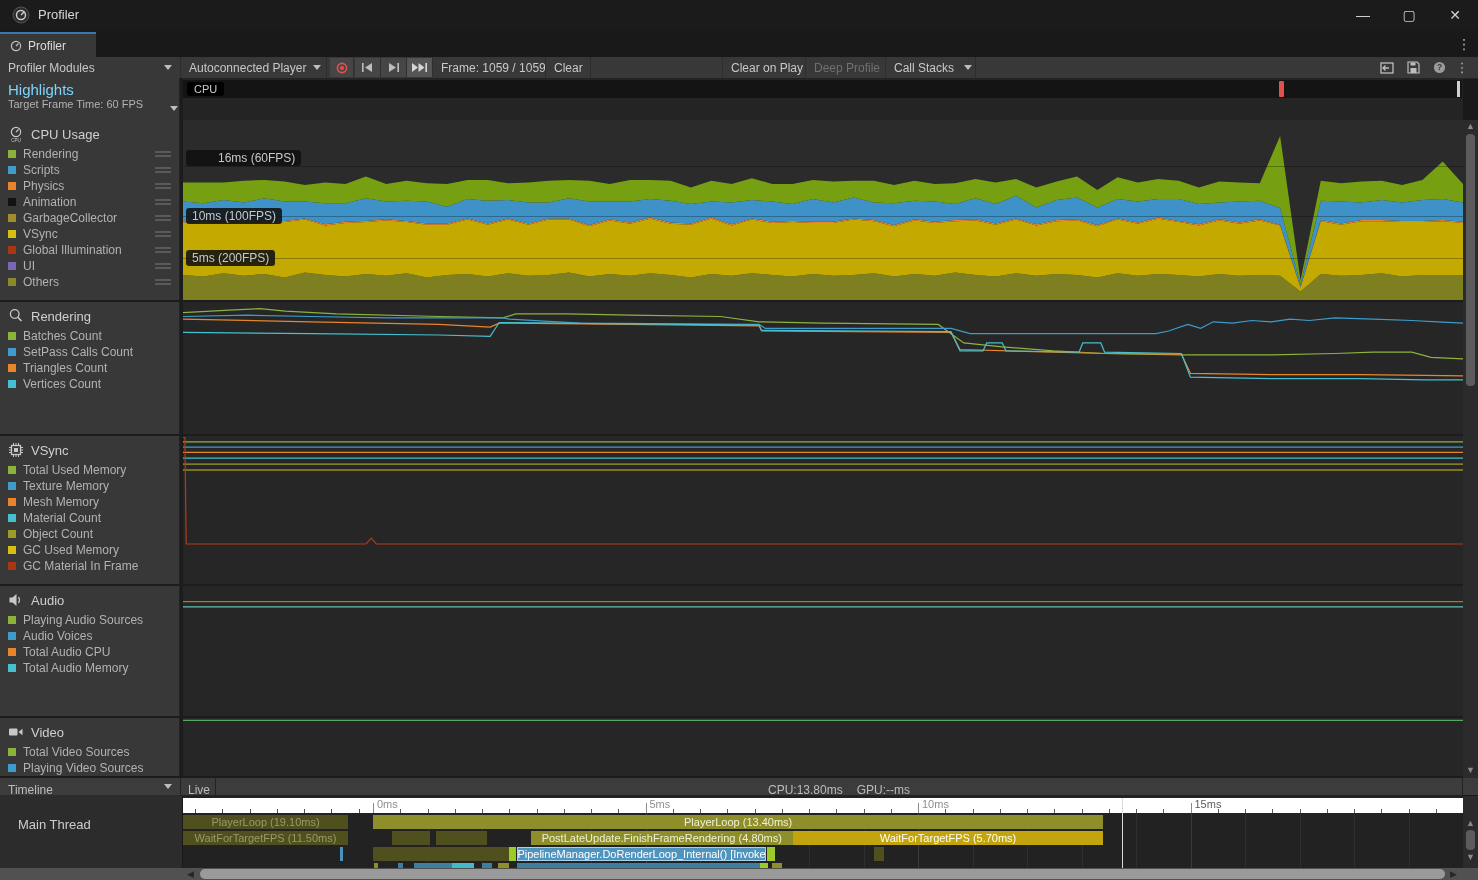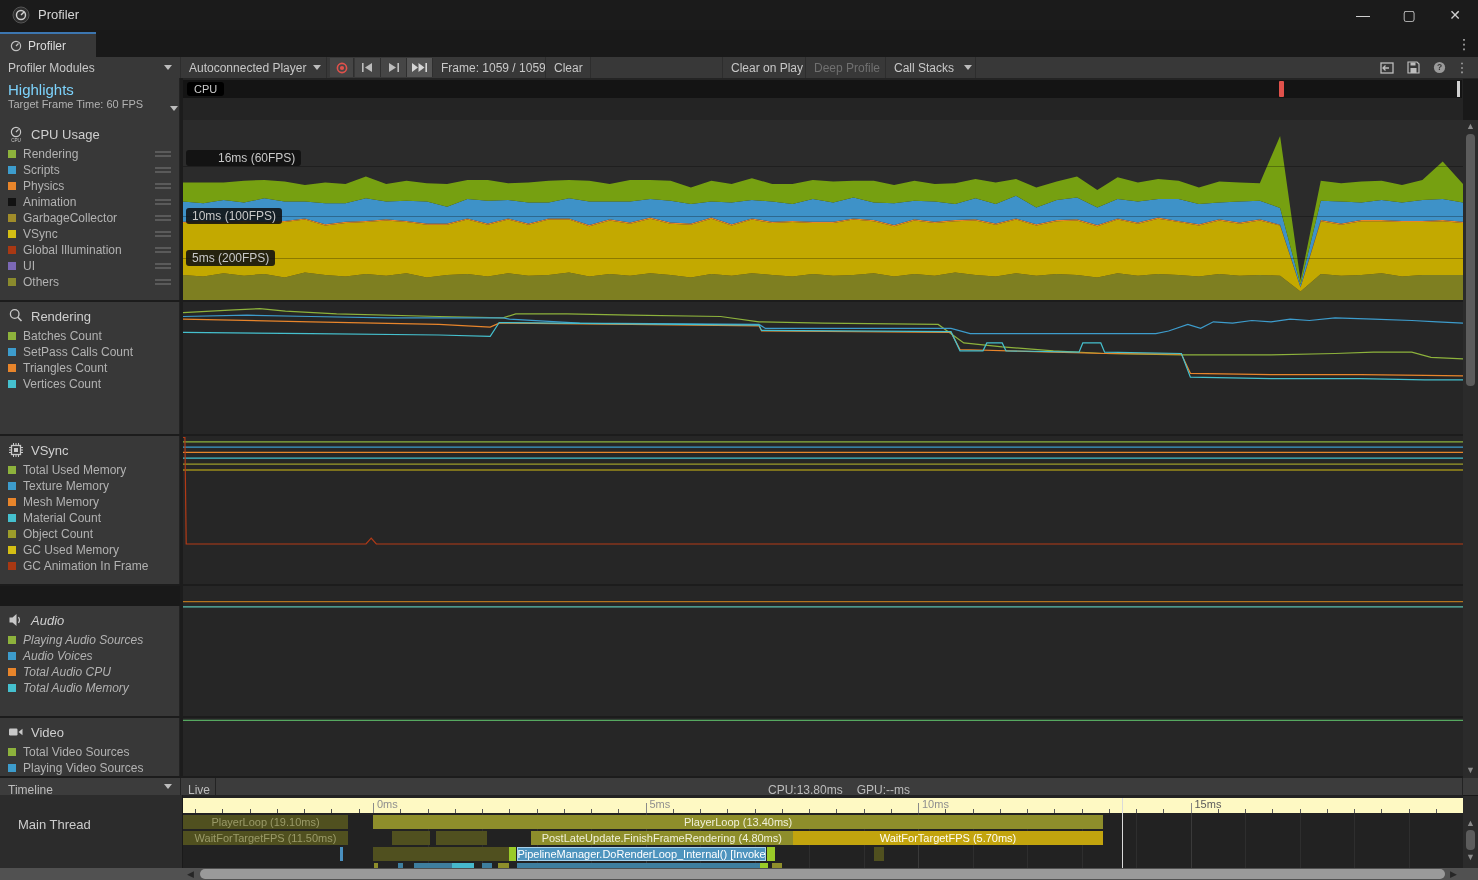--- a/index.html
+++ b/index.html
@@ -56,21 +56,21 @@
   .sarrow{position:absolute;left:3px;width:9px;height:9px;color:#8a8a8a;font-size:9px;line-height:9px;text-align:center;}
   #hscroll{left:0;top:868px;width:1478px;height:12px;background:#515151;}
   #hthumb{position:absolute;left:200px;top:1px;width:1245px;height:10px;background:#9a9a9a;border-radius:5px;}
   .harrow{position:absolute;top:1px;width:11px;height:10px;color:#262626;font-size:9px;line-height:10px;text-align:center;}
   
   #tl-head{left:0;top:778px;width:1478px;height:17px;background:#3c3c3c;font-size:12px;color:#bcbcbc;}
   .tlcell{position:absolute;top:0;height:24px;display:flex;align-items:center;border-right:1px solid #232323;box-sizing:border-box;}
   #tl-body{left:0;top:795px;width:1463px;height:73px;background:#222222;overflow:hidden;}
   #tl-leftpanel{position:absolute;left:0;top:0;width:183px;height:73px;background:#2c2c2c;border-right:1px solid #1a1a1a;box-sizing:border-box;}
   #tl-thread{position:absolute;left:18px;top:22px;font-size:13px;color:#cccccc;}
-  #tl-ruler{position:absolute;left:183px;top:3px;width:1280px;height:15px;background:#fef9c3;}
+  #tl-ruler{position:absolute;left:183px;top:3px;width:1280px;height:15px;background:#ffffff;}
   .rlabel{position:absolute;top:0;font-size:11px;color:#8f8f8f;white-space:nowrap;}
   .rlabel.dim{color:#5c5c5c;}
   .rtick{position:absolute;background:#6a6a6a;width:1px;}
   .grid{position:absolute;top:18px;width:1px;height:55px;}
   .bar{position:absolute;height:14px;font-size:11px;line-height:14px;text-align:center;
     overflow:hidden;white-space:nowrap;box-sizing:border-box;}
   .b-olive{background:#8e8e2b;color:#f0f0d8;}
   .b-yellow{background:#c2a40e;color:#fffef2;}
   .b-selected{background:#4e94be;color:#ffffff;box-shadow:inset 0 0 0 1px #a6d2ec;z-index:4;}
   .b-green{background:#9acb28;}
@@ -348,24 +348,24 @@
         <div class="leg">
           <span class="chip" style="background: rgb(156, 156, 42);"></span>
           <span>Object Count</span>
         </div>
         <div class="leg">
           <span class="chip" style="background: rgb(212, 190, 20);"></span>
           <span>GC Used Memory</span>
         </div>
         <div class="leg">
           <span class="chip" style="background: rgb(168, 56, 19);"></span>
-          <span>GC Animation In Frame</span>
-        </div>
-      </div>
-      <div class="mod-left" style="top: 606px; height: 130px; font-style: italic;">
+          <span>GC Material In Frame</span>
+        </div>
+      </div>
+      <div class="mod-left" style="top: 586px; height: 130px;">
         <div class="mod-head">
           <svg width="16" height="16" viewBox="0 0 16 16">
             <path d="M1.5 5.5 H4.5 L8.5 2 V14 L4.5 10.5 H1.5 Z" fill="#c8c8c8"></path>
             <path d="M10.5 5 Q12.5 8 10.5 11" fill="none" stroke="#c8c8c8" stroke-width="1.2"></path>
           </svg>
           <span>Audio</span>
         </div>
         <div class="leg">
           <span class="chip" style="background: rgb(141, 178, 60);"></span>
           <span>Playing Audio Sources</span>

